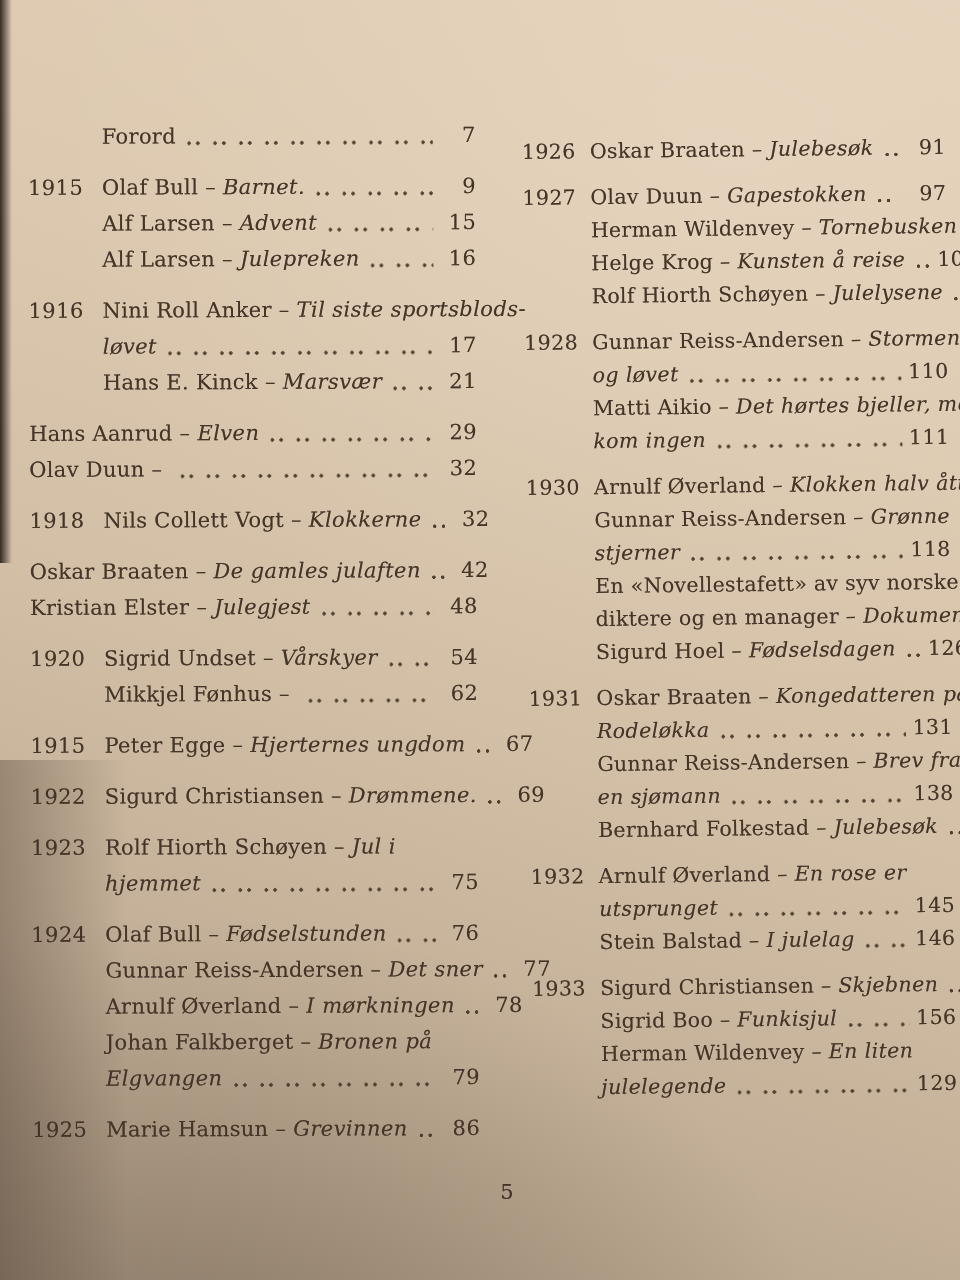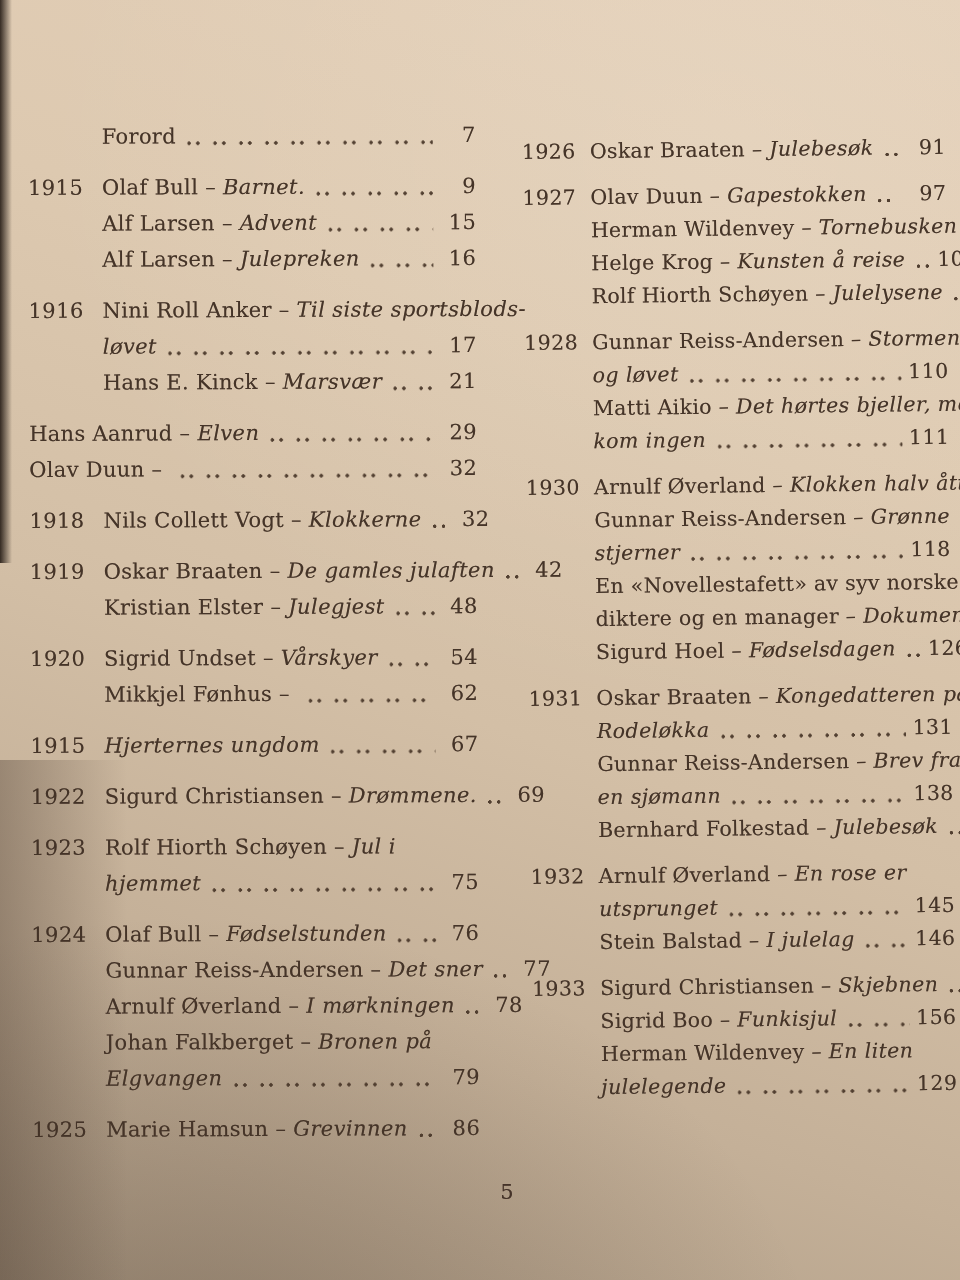--- a/index.html
+++ b/index.html
@@ -168,21 +168,20 @@
     <span class="roman">Nils Collett Vogt – </span>
     <span class="titleit">Klokkerne</span>
     <span class="dots"></span>
     <span class="pg">32</span>
   </div>
 </div>
           </div>
   </div>
 
   <div class="group">
-    <div class="year">1919</div>
     <div class="entries">
             <div>
   <div class="line">
     <span class="roman">Oskar Braaten – </span>
     <span class="titleit">De gamles julaften</span>
     <span class="dots"></span>
     <span class="pg">42</span>
   </div>
 </div>
             <div>
@@ -215,20 +214,21 @@
   </div>
 </div>
           </div>
   </div>
 
   <div class="group">
     <div class="year">1915</div>
     <div class="entries">
             <div>
   <div class="line">
+    <span class="roman">Peter Egge – </span>
     <span class="titleit">Hjerternes ungdom</span>
     <span class="dots"></span>
     <span class="pg">67</span>
   </div>
 </div>
           </div>
   </div>
 
   <div class="group">
     <div class="year">1922</div>

